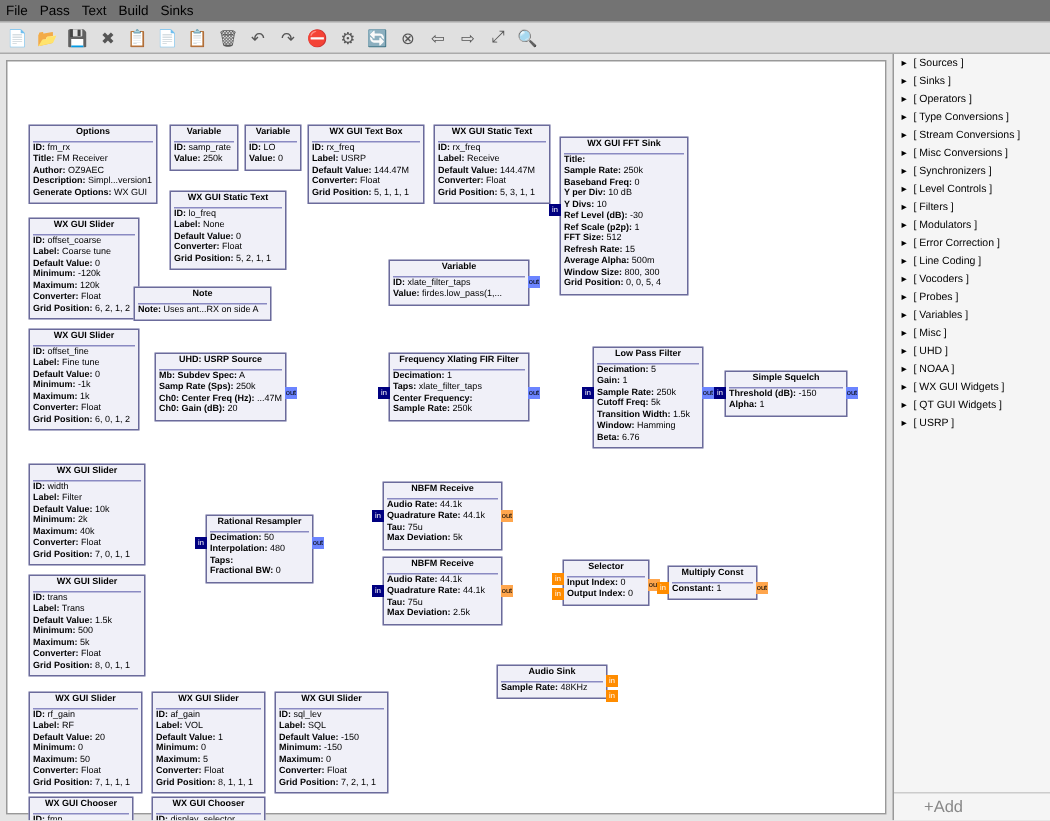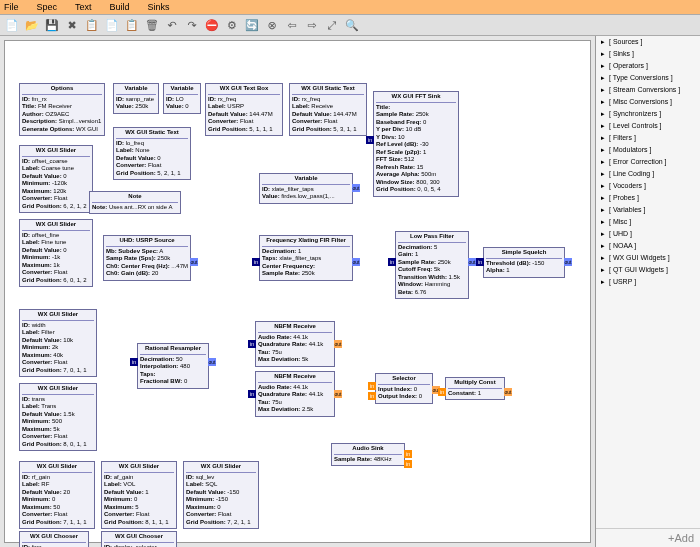--- a/index.html
+++ b/index.html
@@ -1,43 +1,43 @@
 <!DOCTYPE html>
 <html><head>
 <meta charset="utf-8">
 <style>
 *{box-sizing:border-box;margin:0;padding:0}
 body{font-family:Arial,sans-serif;font-size:7px;background:#ccc;width:700px;height:547px;overflow:hidden;display:flex;flex-direction:column}
-.menubar{background:#fdba74;padding:2px 4px;font-size:9px;display:flex;gap:18px;border-bottom:1px solid #aaa}
+.menubar{background:#737373;padding:2px 4px;font-size:9px;display:flex;gap:8px;border-bottom:1px solid #aaa}
 .menubar span{cursor:pointer}
 .toolbar{background:#e0e0e0;padding:2px 4px;display:flex;gap:4px;border-bottom:1px solid #aaa}
 .toolbar .tb{width:16px;height:16px;display:inline-flex;align-items:center;justify-content:center;font-size:11px;cursor:pointer;color:#555}
 .main{display:flex;flex:1;overflow:hidden}
 .canvas-shell{flex:1;background:#e5e5e5;padding:4px;overflow:hidden}
 .canvas{position:relative;width:100%;height:100%;background:#fff;border:1px solid #999}
 .sidebar{width:105px;background:#f5f5f5;border-left:1px solid #999;display:flex;flex-direction:column;font-size:8px}
 .sidebar-title{padding:3px 5px;font-weight:bold;border-bottom:1px solid #ccc;background:#eee}
 .sidebar-item{padding:2px 5px;cursor:pointer;font-size:7px}
-.sidebar-foot{margin-top:auto;border-top:1px solid #ccc;padding:3px 6px;color:#888;font-size:11px;text-align:right}
+.sidebar-foot{margin-top:auto;border-top:1px solid #ccc;padding:3px 20px;color:#888;font-size:11px;}
 .block{position:absolute;background:#f0f0f8;border:1px solid #6b6b9b;font-size:6px;line-height:1.25;padding:1px 2px 2px 2px}
 .block-title{text-align:center;font-weight:bold;border-bottom:1px solid #8a8ac2;margin-bottom:1px;padding-bottom:1px}
 .block-row b{font-weight:bold}
 .port{position:absolute;width:8px;height:8px;font-size:5px;line-height:8px;text-align:center;color:#000}
 .port.in-blue{background:#000080;color:#fff}
 .port.out-blue{background:#6b84ff}
 .port.in-orange{background:#ff8c00;color:#fff}
 .port.out-orange{background:#ffa64d}
 svg.wires{position:absolute;inset:0;pointer-events:none}
 </style>
 </head>
 <body>
 
 <div class="menubar">
   <span>File</span>
-  <span>Spec</span>
+  <span>Pass</span>
   <span>Text</span>
   <span>Build</span>
   <span>Sinks</span>
 </div>
 
 <div class="toolbar">
   <span class="tb">📄</span>
   <span class="tb">📂</span>
   <span class="tb">💾</span>
   <span class="tb">✖</span>

